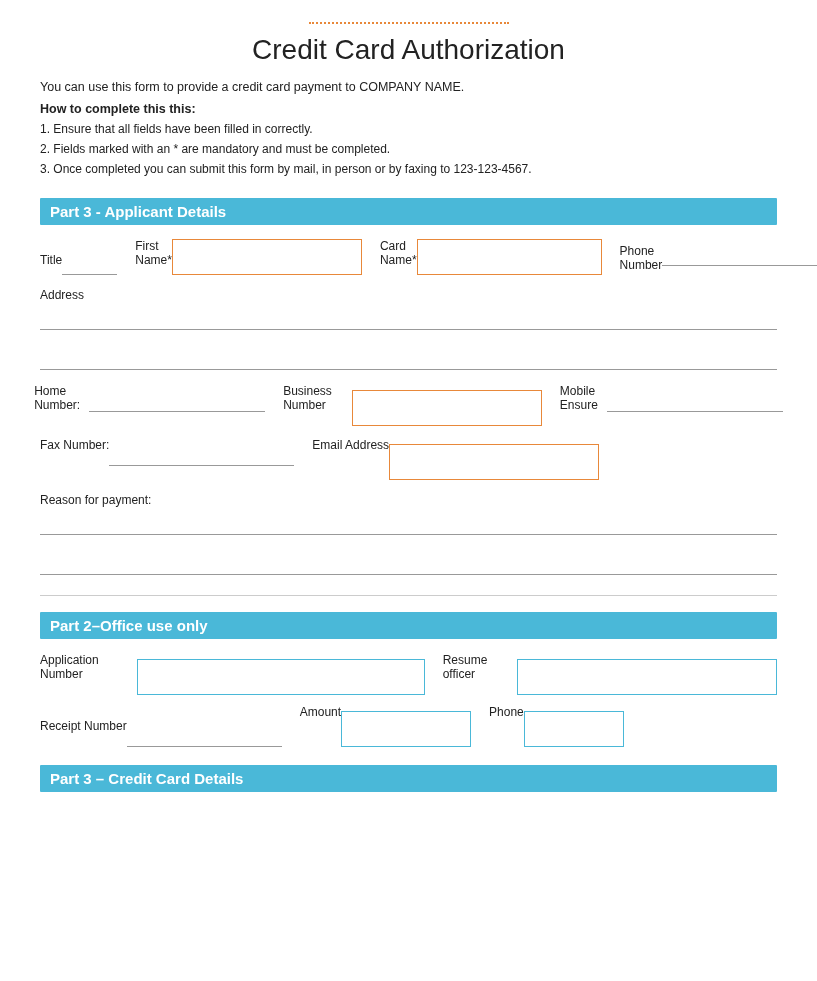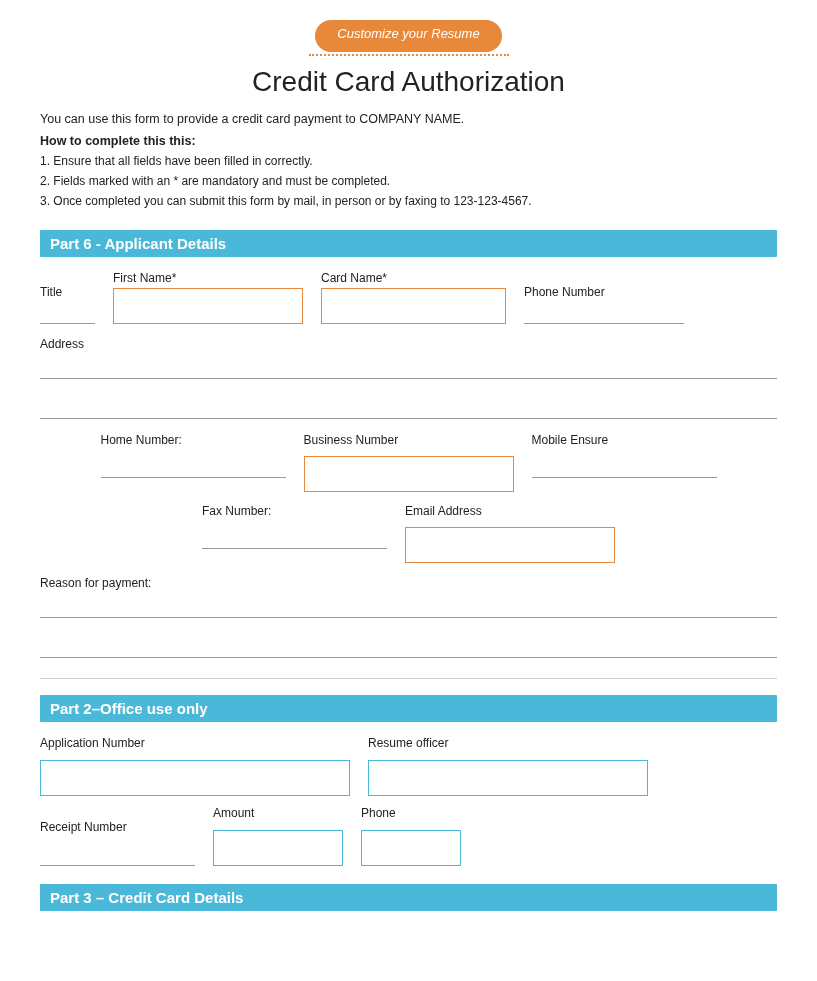--- a/index.html
+++ b/index.html
@@ -83,21 +83,20 @@
 
     .field-row {
       display: flex;
       align-items: flex-end;
       margin-bottom: 12px;
       gap: 18px;
     }
 
     .field-group {
       display: flex;
-      flex-direction: column;
     }
 
     .field-label {
       font-size: 12px;
       color: #222;
       margin-bottom: 3px;
     }
 
     .field-input {
       border: none;
@@ -174,36 +173,35 @@
       display: block;
       background: transparent;
       outline: none;
       font-size: 13px;
     }
   </style>
 </head>
 <body>
 
 <div class="customize-btn-wrap">
-  <button class="customize-btn">Customize your Resume</button>
   <div style="border-bottom: 2px dotted #e8883a; width: 200px; margin: 2px auto 0;"></div>
 </div>
 
 <h1 class="form-title">Credit Card Authorization</h1>
 
 <p class="intro-text">You can use this form to provide a credit card payment to COMPANY NAME.</p>
 
 <div class="how-to">
   <strong>How to complete this this:</strong>
   <p>1. Ensure that all fields have been filled in correctly.</p>
   <p>2. Fields marked with an * are mandatory and must be completed.</p>
   <p>3. Once completed you can submit this form by mail, in person or by faxing to 123-123-4567.</p>
 </div>
 
-<div class="section-header">Part 6 - Applicant Details</div>
+<div class="section-header">Part 3 - Applicant Details</div>
 
 <div class="form-section">
 
   <div class="field-row">
     <div class="field-group">
       <span class="field-label">Title</span>
       <input class="field-input title-field" type="text" style="">
     </div>
     <div class="field-group">
       <span class="field-label">First Name*</span>
@@ -233,21 +231,21 @@
     <div class="field-group">
       <span class="field-label">Business Number</span>
       <input class="field-input-box" type="text" style="width: 210px; margin-top: 6px;">
     </div>
     <div class="field-group">
       <span class="field-label">Mobile Ensure</span>
       <input class="input-underline mobile-field" type="text" style="width: 185px; margin-top: 6px;">
     </div>
   </div>
 
-  <div class="field-row" style="margin-top:10px; align-items:flex-start;justify-content:center;">
+  <div class="field-row" style="margin-top:10px; align-items:flex-start;">
     <div class="field-group">
       <span class="field-label">Fax Number:</span>
       <input class="input-underline fax-field" type="text" style="width: 185px; margin-top: 6px;">
     </div>
     <div class="field-group">
       <span class="field-label">Email Address</span>
       <input class="field-input-box" type="text" style="width: 210px; margin-top: 6px;">
     </div>
   </div>
 

